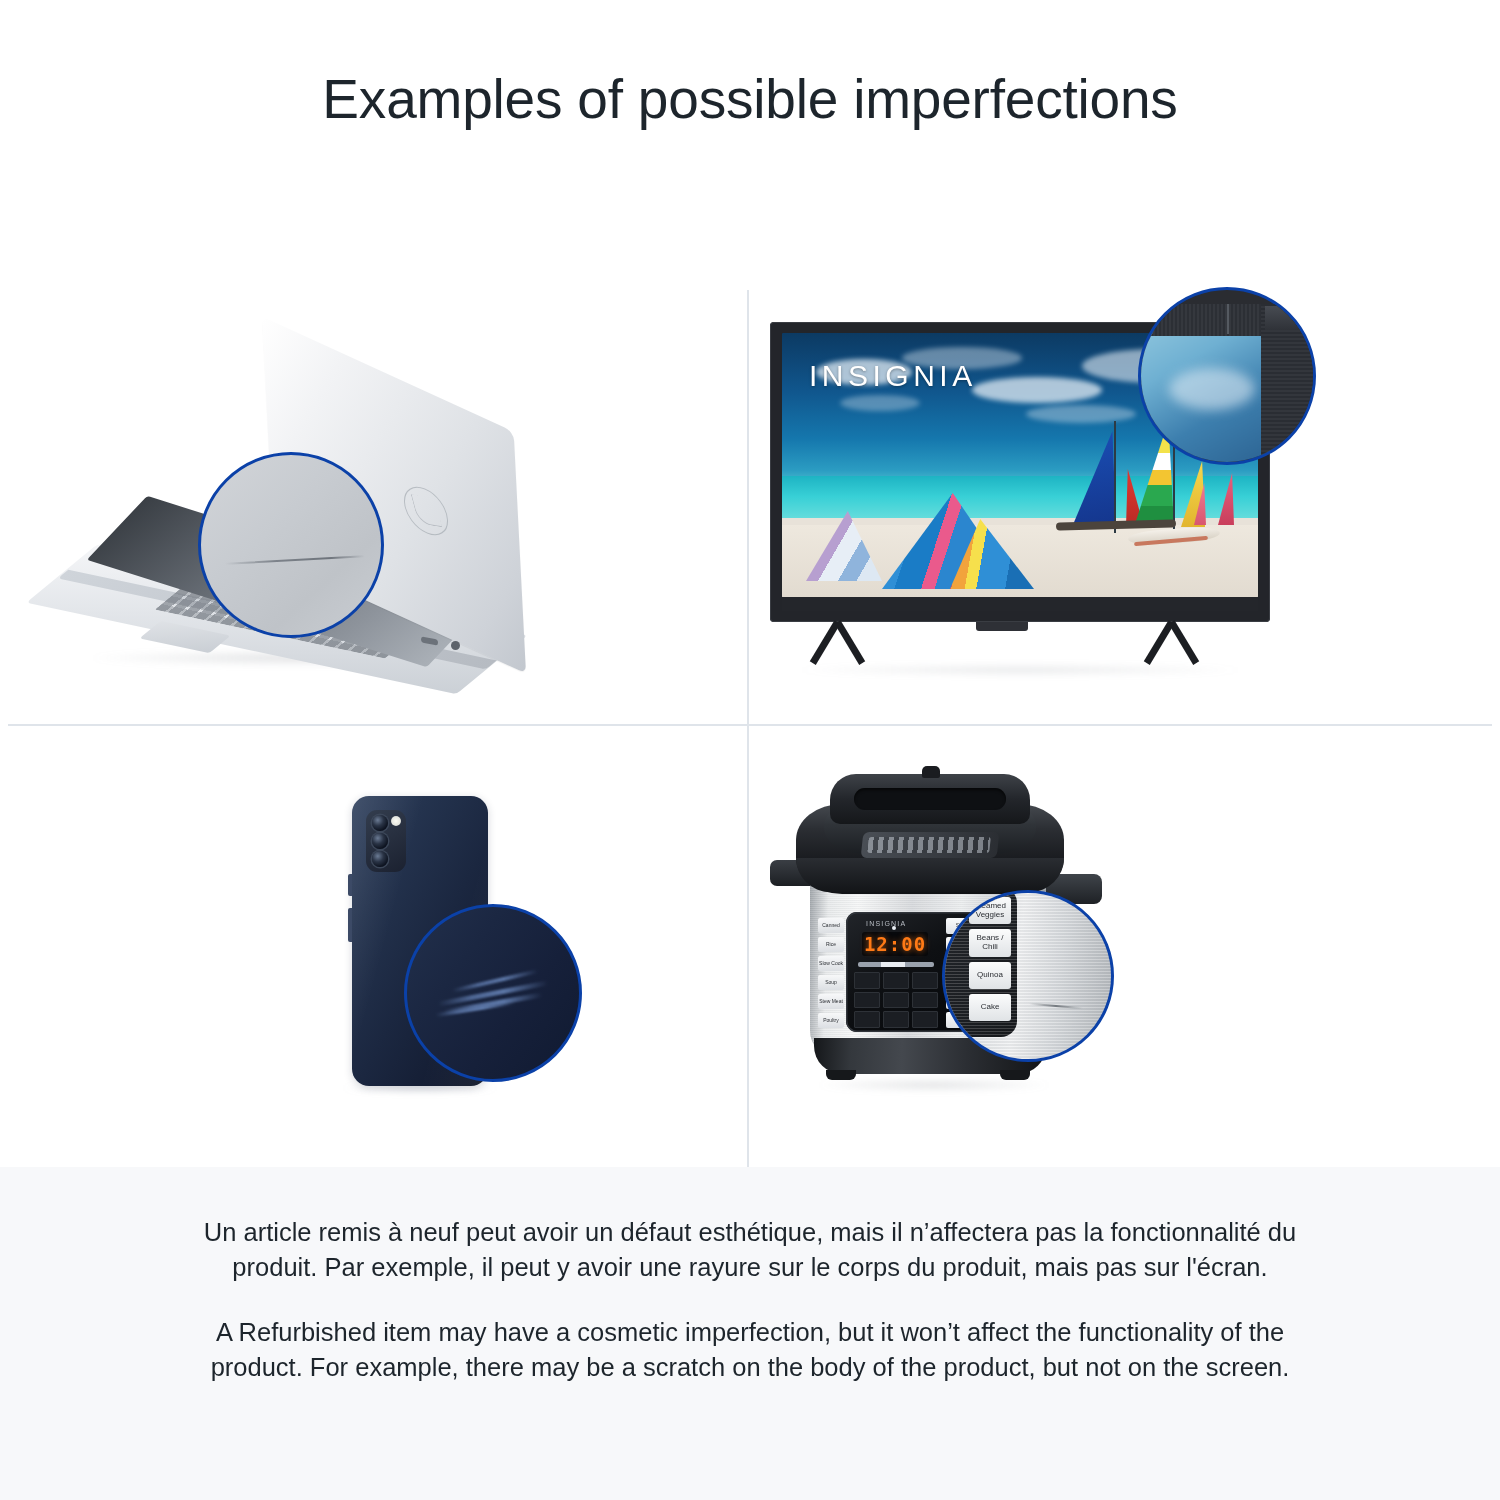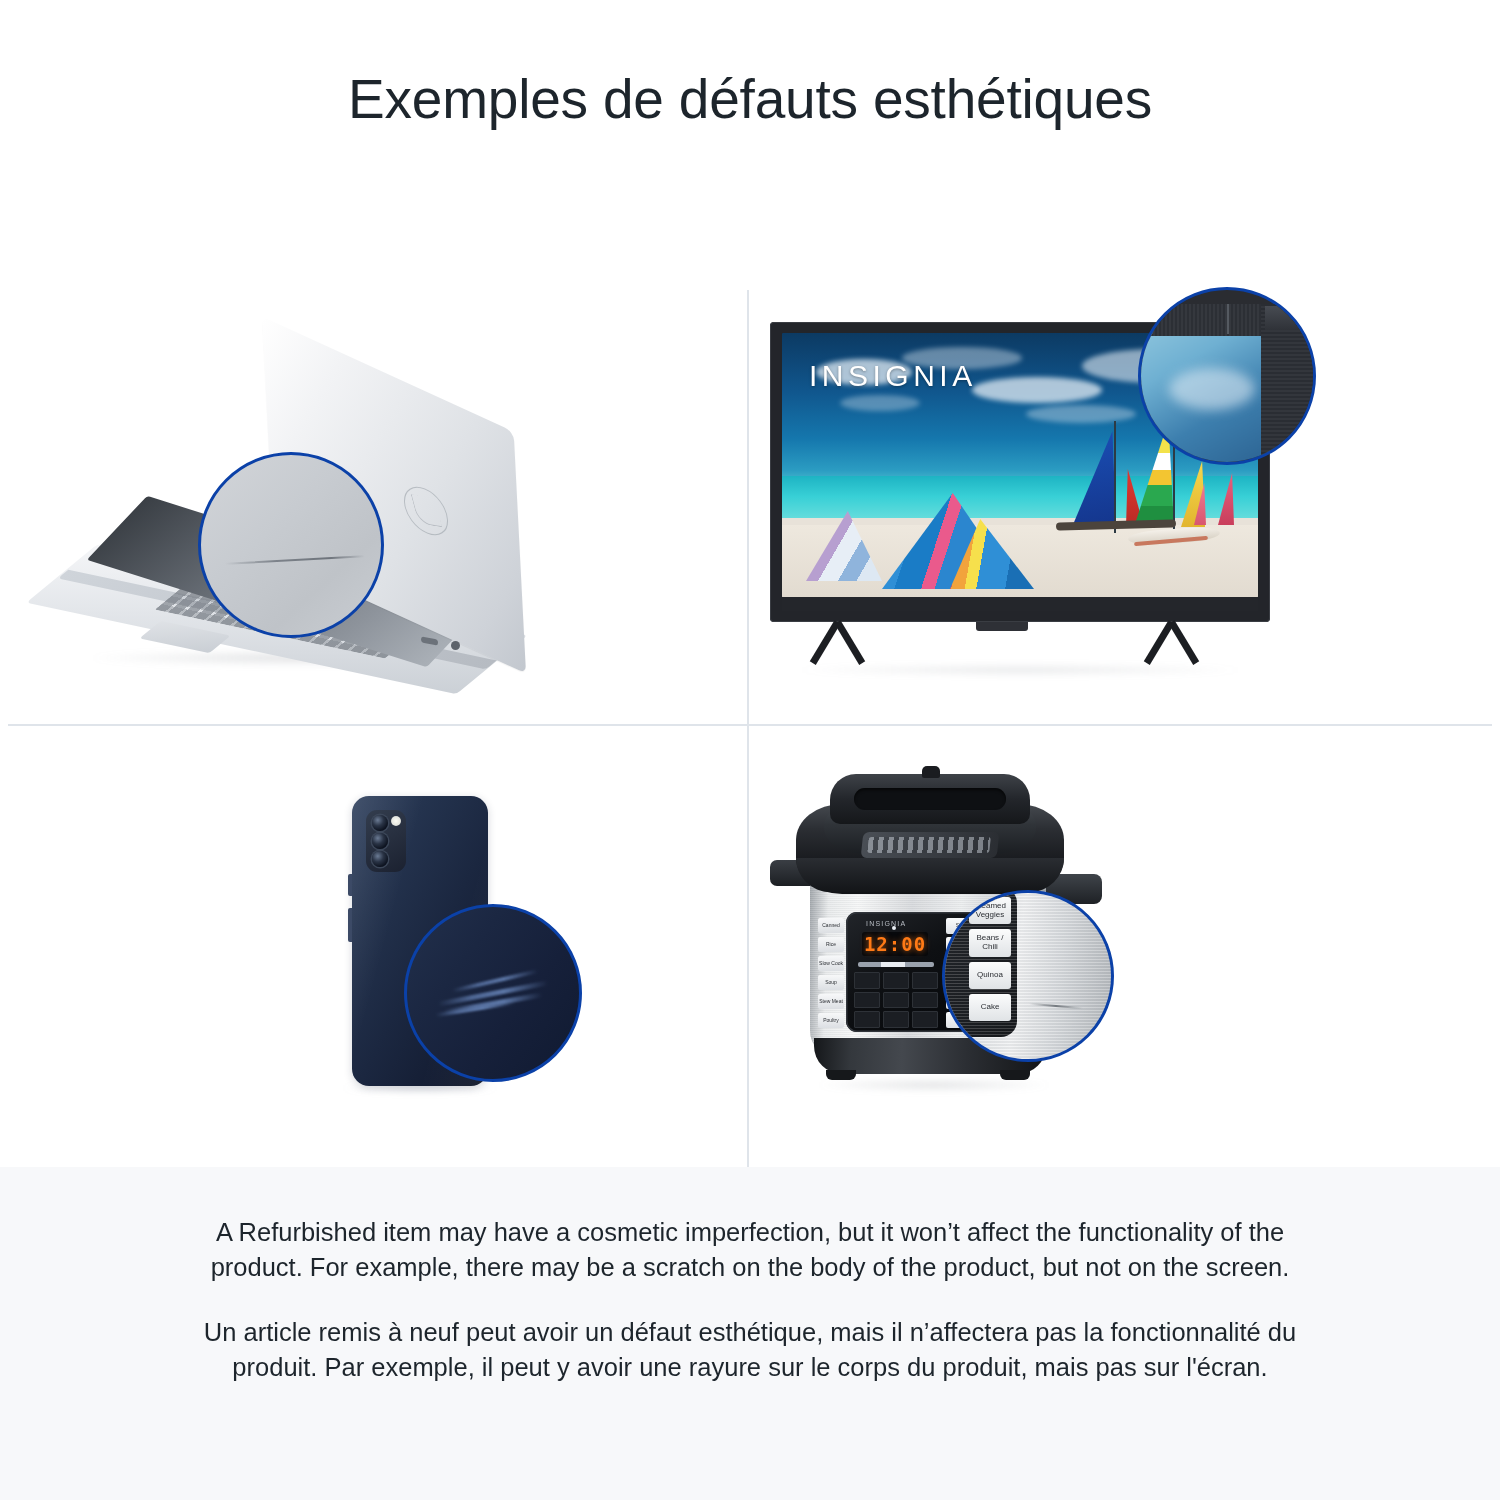--- a/index.html
+++ b/index.html
@@ -435,21 +435,21 @@
     font-weight:400;margin:0;
   }
   .para + .para{margin-top:30px;}
 </style>
 </head>
 <body>
 
 <div class="page">
 
   <div class="header">
-    <div class="title-line">Exemples de défauts esthétiques</div>
+    <div class="title-line">Examples of possible imperfections</div>
   </div>
 
   <div class="grid">
     <div class="vdiv"></div>
     <div class="hdiv"></div>
 
     <div class="cell cell-tl">
       <div class="stage lap-wrap">
         <div class="lap-shadow"></div>
         <div class="lap-base"></div>
@@ -601,17 +601,17 @@
           </div>
 
           <div class="pcmag-lbl" style="top:100px">Slow Cook</div>
           <div class="pcmag-scratch"></div>
         </div>
       </div>
     </div>
   </div>
 
   <div class="footer">
+    <p class="para">Un article remis à neuf peut avoir un défaut esthétique, mais il n’affectera pas la fonctionnalité du produit. Par exemple, il peut y avoir une rayure sur le corps du produit, mais pas sur l'écran.</p>
     <p class="para">A Refurbished item may have a cosmetic imperfection, but it won’t affect the functionality of the product. For example, there may be a scratch on the body of the product, but not on the screen.</p>
-    <p class="para">Un article remis à neuf peut avoir un défaut esthétique, mais il n’affectera pas la fonctionnalité du produit. Par exemple, il peut y avoir une rayure sur le corps du produit, mais pas sur l'écran.</p>
   </div>
 
 </div>
 
 </body></html>

